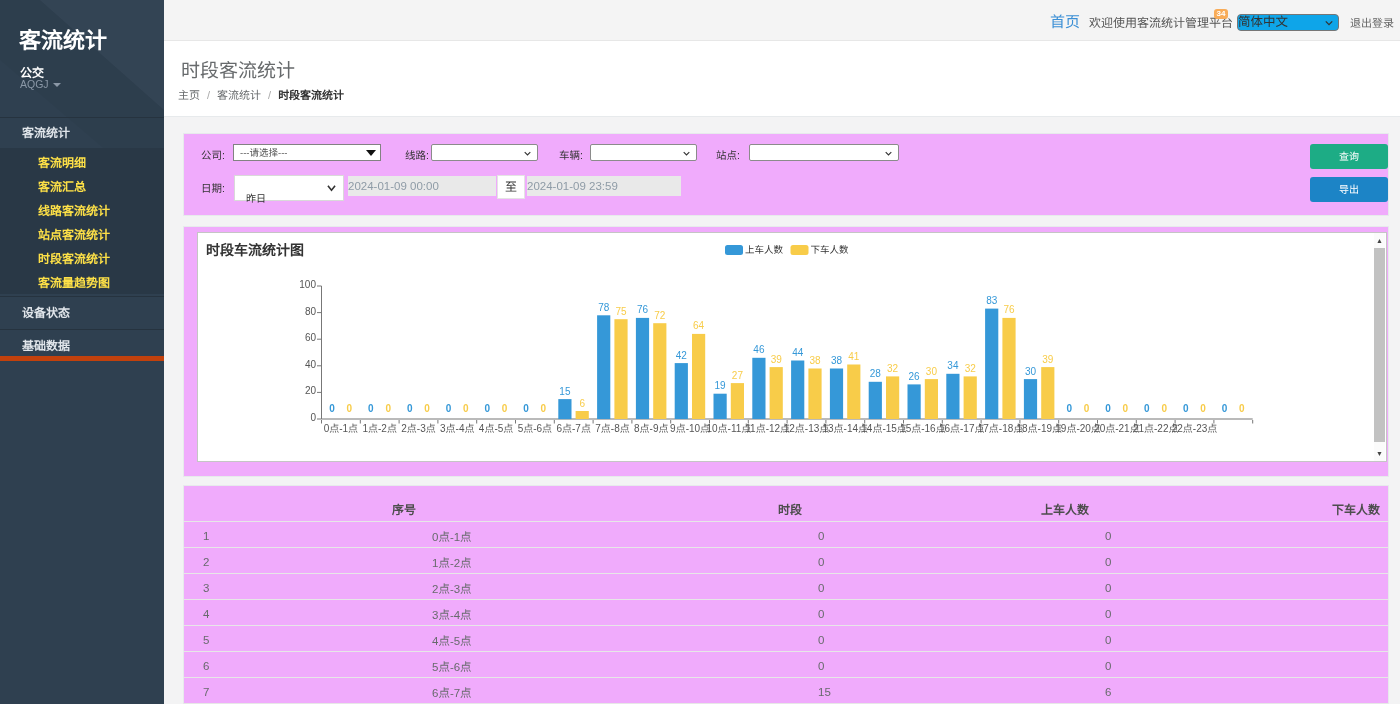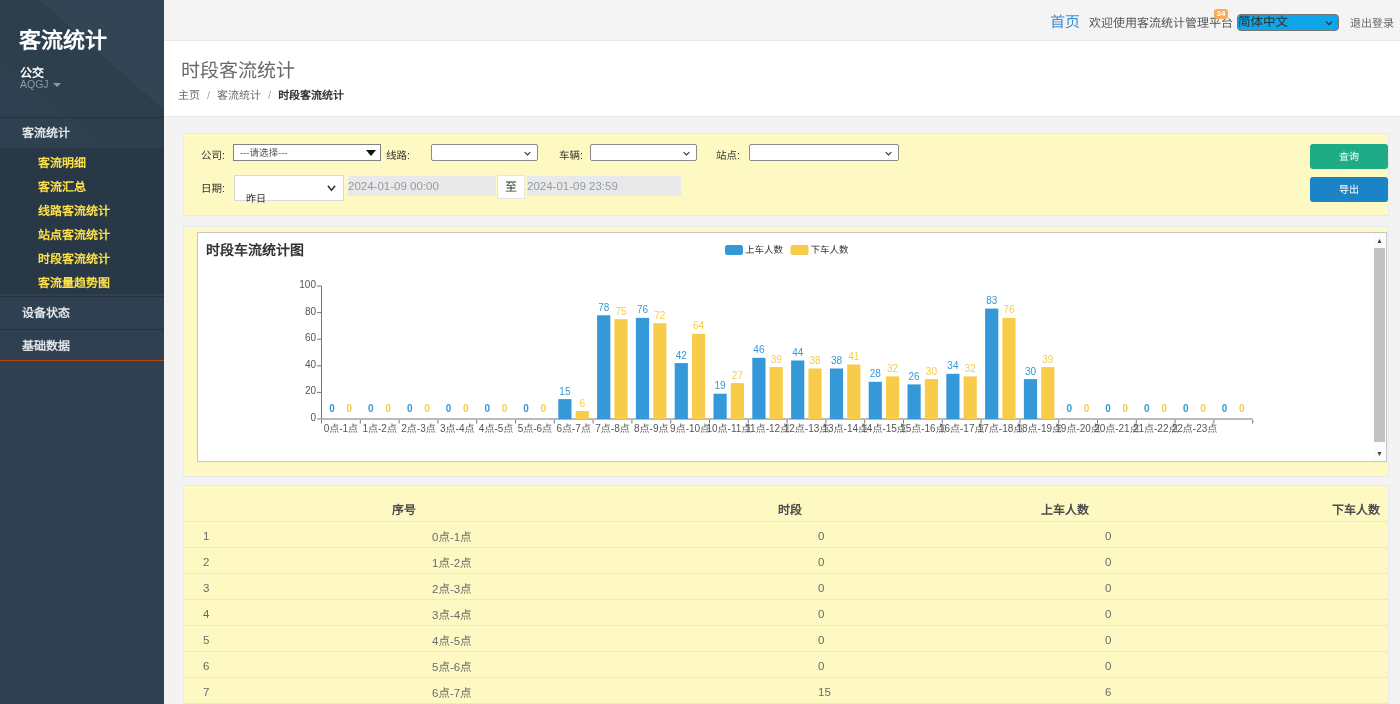--- a/index.html
+++ b/index.html
@@ -11,38 +11,38 @@
 .logo { position:absolute; left:19px; top:22px; font-size:22px; font-weight:bold; color:#fff; }
 .corp { position:absolute; left:20px; top:63px; font-size:12px; font-weight:bold; color:#fff; }
 .user { position:absolute; left:20px; top:78px; font-size:10.5px; color:#8b98a7; }
 .user .caret { display:inline-block; width:0; height:0; border-left:4px solid transparent; border-right:4px solid transparent; border-top:4px solid #8b98a7; margin-left:4px; vertical-align:middle; }
 .nav1 { position:absolute; left:0; width:164px; color:#e0e5ea; font-weight:bold; font-size:12px; }
 .nav1 .txt { padding-left:22px; }
 #nav-klt { top:117px; height:31px; line-height:31px; border-top:1px solid #26333f; }
 .subnav { position:absolute; left:0; top:148px; width:164px; height:146px; background:#293846; padding-top:3px; }
 .subnav div { height:24px; line-height:24px; padding-left:38px; color:#fde047; font-weight:bold; font-size:12px; }
 #nav-sb { top:296px; height:32px; line-height:32px; border-top:1px solid #26333f; }
-#nav-js { top:329px; height:32px; line-height:32px; border-top:1px solid #26333f; border-bottom:1px solid #c2410c; }
+#nav-js { top:329px; height:32px; line-height:32px; border-top:1px solid #26333f; border-bottom:5px solid #c2410c; }
 
 .topbar { position:absolute; left:164px; top:0; right:0; height:41px; background:#f4f4f4; border-bottom:1px solid #e7e7e7; }
 .tb-home { position:absolute; left:886px; top:10px; font-size:15px; color:#3b8fd5; }
 .tb-welcome { position:absolute; left:925px; top:13px; font-size:12px; color:#555; }
 .tb-badge { position:absolute; left:1050px; top:9px; background:#f8ac59; color:#fff; font-size:8px; font-weight:bold; border-radius:3px; padding:0; width:14px; height:10px; text-align:center; line-height:10px; }
 .tb-lang { position:absolute; left:1073px; top:14px; width:102px; height:17px; font-size:12.5px; color:#333;
   border:1px solid #767676; border-radius:4px; background:#0ea5e9; padding:0 0; line-height:15px; }
 .tb-lang .chev { position:absolute; right:5px; top:4px; width:8px; height:8px; }
 .tb-exit { position:absolute; left:1186px; top:14px; font-size:11px; color:#666; }
 
 .pagehead { position:absolute; left:164px; top:41px; right:0; height:76px; background:#fff; border-bottom:1px solid #e7eaec; }
 .pagehead h1 { position:absolute; left:17px; top:14px; font-size:19px; font-weight:normal; color:#676a6c; }
 .crumb { position:absolute; left:14px; top:45px; font-size:11px; color:#676a6c; }
 .crumb b { color:#333; }
 .crumb .sep { color:#aaa; padding:0 7px; }
 
-.card { position:absolute; background:#fef9c3; border:1px solid #e7eaec; }
+.card { position:absolute; background:#f0abfc; border:1px solid #e7eaec; }
 #card-filter { left:183px; top:133px; width:1206px; height:83px; }
 #card-chart  { left:183px; top:226px; width:1206px; height:251px; }
 #card-table  { left:183px; top:485px; width:1206px; height:230px; }
 
 .flabel { position:absolute; font-size:10.5px; color:#333; }
 .fsel { position:absolute; top:10px; height:17px; border:1px solid #8b8b8b; border-radius:2px; background:#fff; font-size:10px; color:#555; line-height:15px; padding:0 6px; }
 .fsel .chev { position:absolute; right:6px; top:4.5px; width:7px; height:7px; }
 .caret-b { position:absolute; right:4px; top:5px; width:0; height:0; border-left:5px solid transparent; border-right:5px solid transparent; border-top:6px solid #111; }
 .dsel { position:absolute; top:41px; height:24px; border:1px solid #d9d9d9; background:#fff; font-size:10px; color:#333; line-height:22px; padding:12px 11px; }
 .dinput { position:absolute; top:42px; height:20px; background:#e9e9e9; font-size:11.5px; color:#8e9ba6; line-height:20px; }
@@ -106,21 +106,21 @@
 </div>
 
 <div class="pagehead">
   <h1>时段客流统计</h1>
   <div class="crumb">主页<span class="sep">/</span>客流统计<span class="sep">/</span><b>时段客流统计</b></div>
 </div>
 
 <div class="card" id="card-filter">
   <span class="flabel" style="left:17px;top:13px;">公司:</span>
   <span class="fsel" style="left:49px;width:148px;border-radius:0;border-color:#828282;font-size:9.5px;">---请选择---<span class="caret-b"></span></span>
-  <span class="flabel" style="left:202px;top:13px;">线路:</span>
+  <span class="flabel" style="left:221px;top:13px;">线路:</span>
   <span class="fsel" style="left:247px;width:107px;">
       <svg class="chev" viewBox="0 0 10 10">
         <path d="M1 3 L5 7 L9 3" stroke="#333" stroke-width="1.6" fill="none"></path>
       </svg>
     </span>
   <span class="flabel" style="left:375px;top:13px;">车辆:</span>
   <span class="fsel" style="left:406px;width:107px;">
       <svg class="chev" viewBox="0 0 10 10">
         <path d="M1 3 L5 7 L9 3" stroke="#333" stroke-width="1.6" fill="none"></path>
       </svg>

